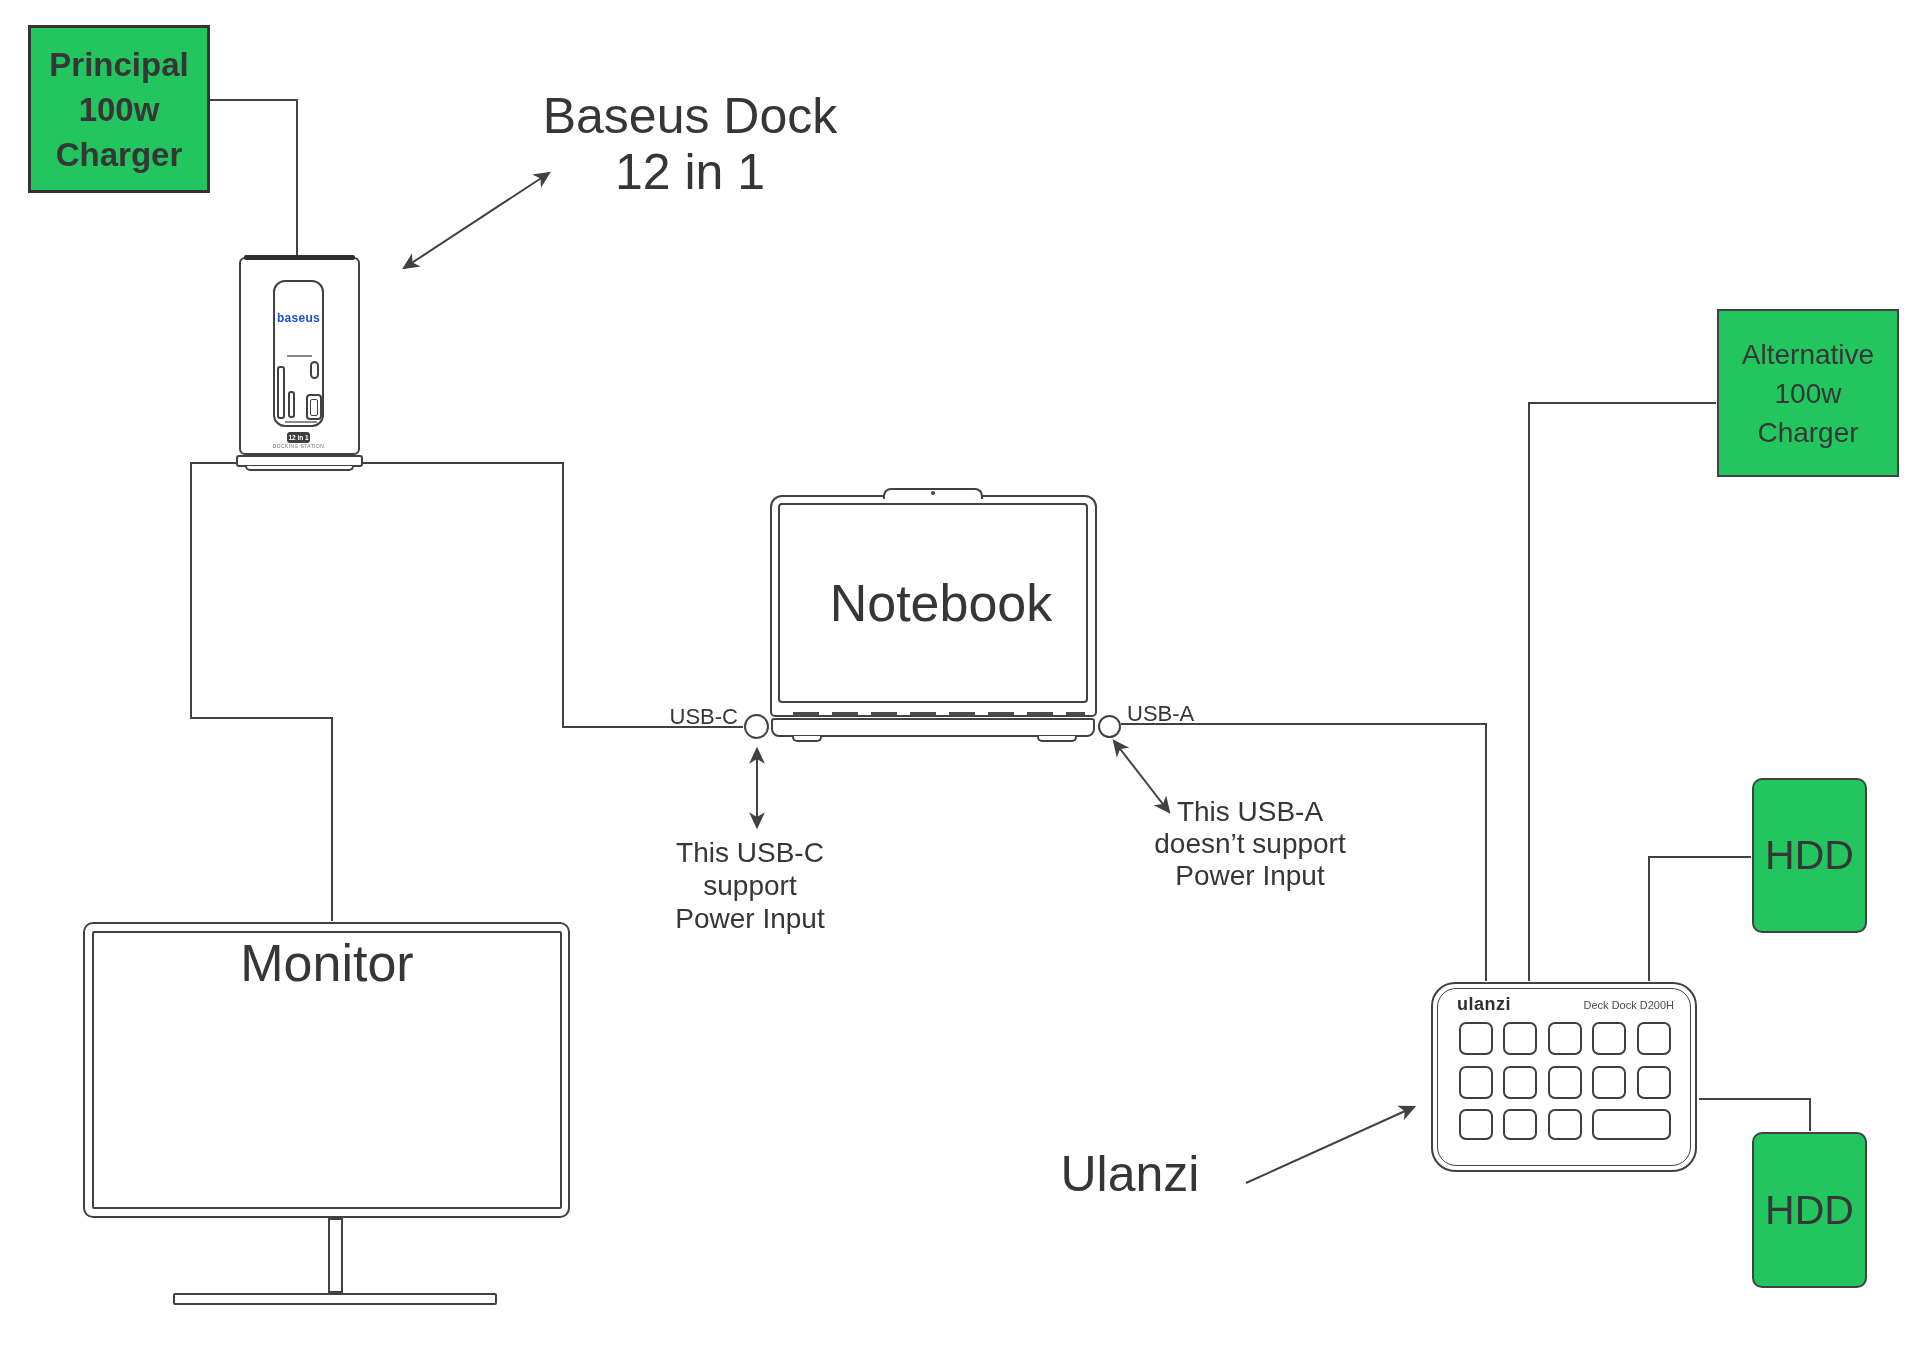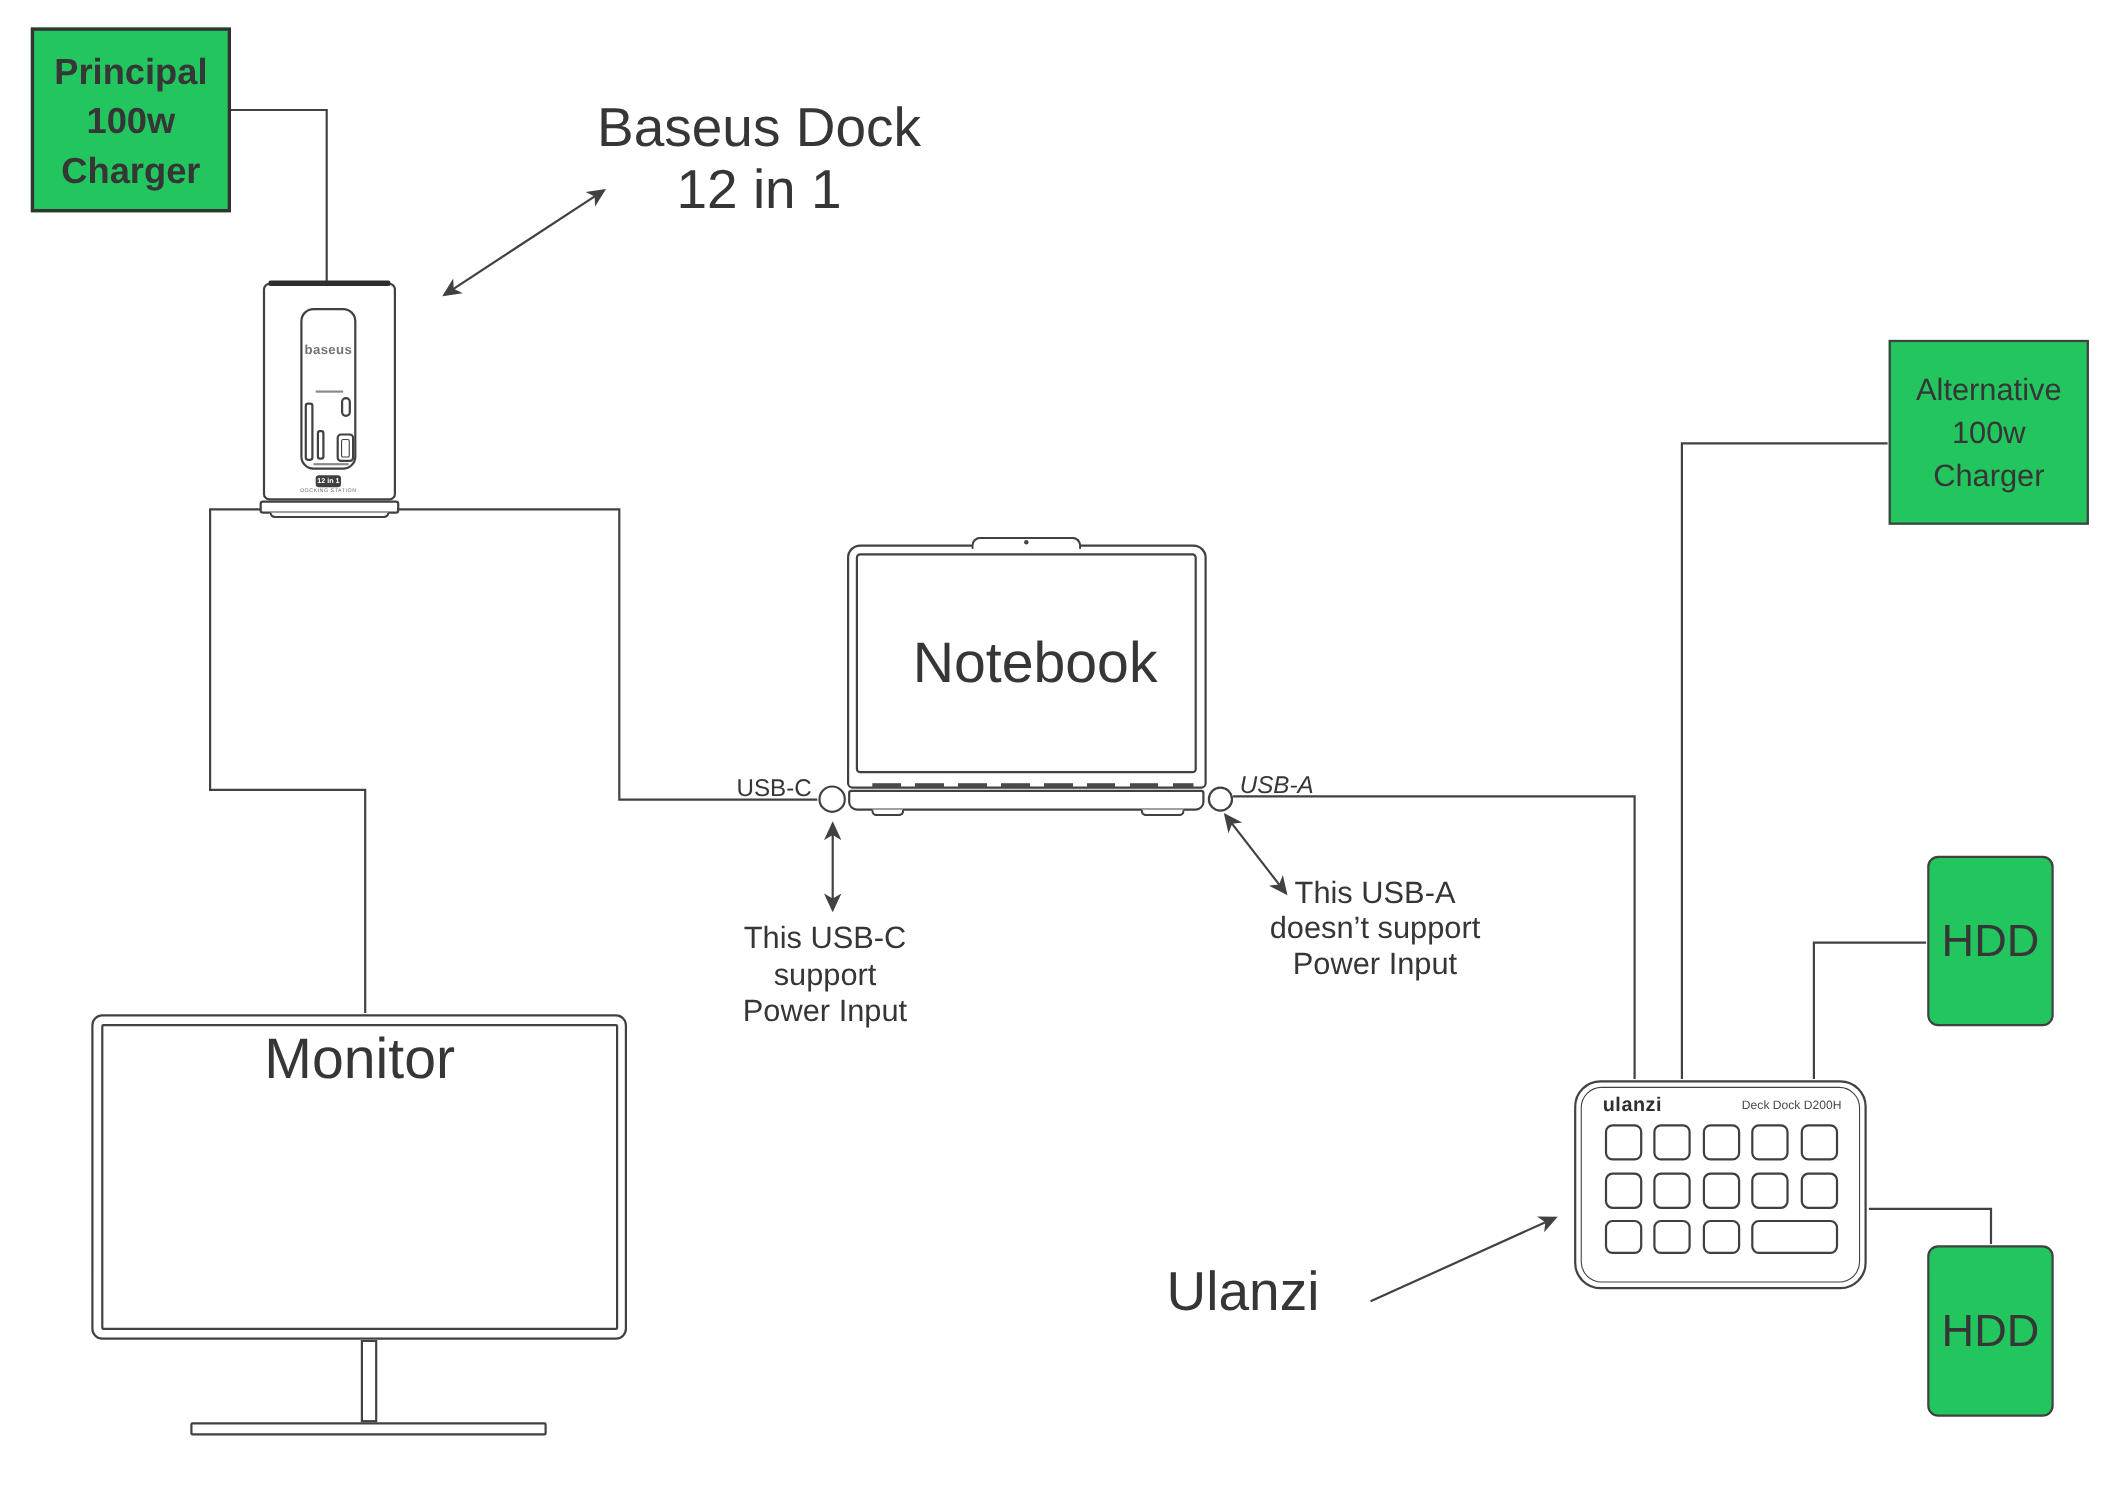--- a/index.html
+++ b/index.html
@@ -63,21 +63,21 @@
       <div>Principal</div>
       <div>100w</div>
       <div>Charger</div>
     </div>
   </div>
 
   <div>
     <div class="outline" style="left:239px;top:257px;width:121px;height:198px;border-width:2.5px;border-radius:6px;"></div>
     <div class="abs" style="left:244px;top:255px;width:111px;height:5px;background:#2e2e2e;border-radius:2px;"></div>
     <div class="outline" style="left:273px;top:280px;width:51px;height:147px;border-radius:12px;"></div>
-    <div class="lbl" style="left:273px;top:311px;width:51px;font-size:12px;font-weight:bold;letter-spacing:0.3px;color:#737373;">baseus</div>
+    <div class="lbl" style="left:273px;top:311px;width:51px;font-size:12px;font-weight:bold;letter-spacing:0.3px;color:#1d4ed8;">baseus</div>
     <div class="abs" style="left:287px;top:355px;width:25px;height:0;border-top:2px solid #8a8a8a;"></div>
     <div class="outline" style="left:310px;top:361px;width:9px;height:18px;border-radius:5px;"></div>
     <div class="outline" style="left:277px;top:366px;width:8px;height:53px;border-radius:3px;"></div>
     <div class="outline" style="left:288px;top:391px;width:7px;height:27px;border-radius:3px;"></div>
     <div class="outline" style="left:306px;top:394px;width:16px;height:26px;border-radius:4px;"></div>
     <div class="outline" style="left:310px;top:399px;width:8px;height:17px;border-width:1.5px;border-radius:2px;"></div>
     <div class="abs" style="left:285px;top:421px;width:32px;height:0;border-top:2px solid #8a8a8a;"></div>
     <div class="abs" style="left:287px;top:432px;width:23px;height:11px;background:#3f3f3f;border-radius:3px;display:flex;align-items:center;justify-content:center;">
       <span style="color:#fff;font-size:6.5px;font-weight:bold;white-space:nowrap;">12 in 1</span>
     </div>
@@ -109,21 +109,21 @@
     </div>
     <div class="dash-row" style="left:793px;top:712px;width:292px;height:4px;"></div>
     <div class="outline" style="left:771px;top:718px;width:324px;height:19px;border-width:2.5px;border-radius:3px 3px 8px 8px;"></div>
     <div class="outline" style="left:792px;top:736px;width:30px;height:6px;border-width:2px;border-top:none;border-radius:0 0 5px 5px;"></div>
     <div class="outline" style="left:1037px;top:736px;width:40px;height:6px;border-width:2px;border-top:none;border-radius:0 0 5px 5px;"></div>
     <div class="outline" style="left:744px;top:714px;width:25px;height:25px;border-width:2.5px;border-radius:50%;z-index:5;"></div>
     <div class="outline" style="left:1098px;top:715px;width:23px;height:23px;border-width:2.5px;border-radius:50%;z-index:5;"></div>
   </div>
 
   <div class="lbl" style="left:650px;top:704px;width:88px;font-size:22px;text-align:right;">USB-C</div>
-  <div class="lbl" style="left:1127px;top:701px;width:100px;font-size:22px;text-align:left;font-style:italic;">USB-A</div>
+  <div class="lbl" style="left:1127px;top:701px;width:100px;font-size:22px;text-align:left;">USB-A</div>
 
   <div class="lbl" style="left:630px;top:836px;width:240px;font-size:28px;line-height:33px;">
     <div>This USB-C</div>
     <div>support</div>
     <div>Power Input</div>
   </div>
 
   <div class="lbl" style="left:1115px;top:796px;width:270px;font-size:28px;line-height:32px;">
     <div>This USB-A</div>
     <div>doesn’t support</div>

